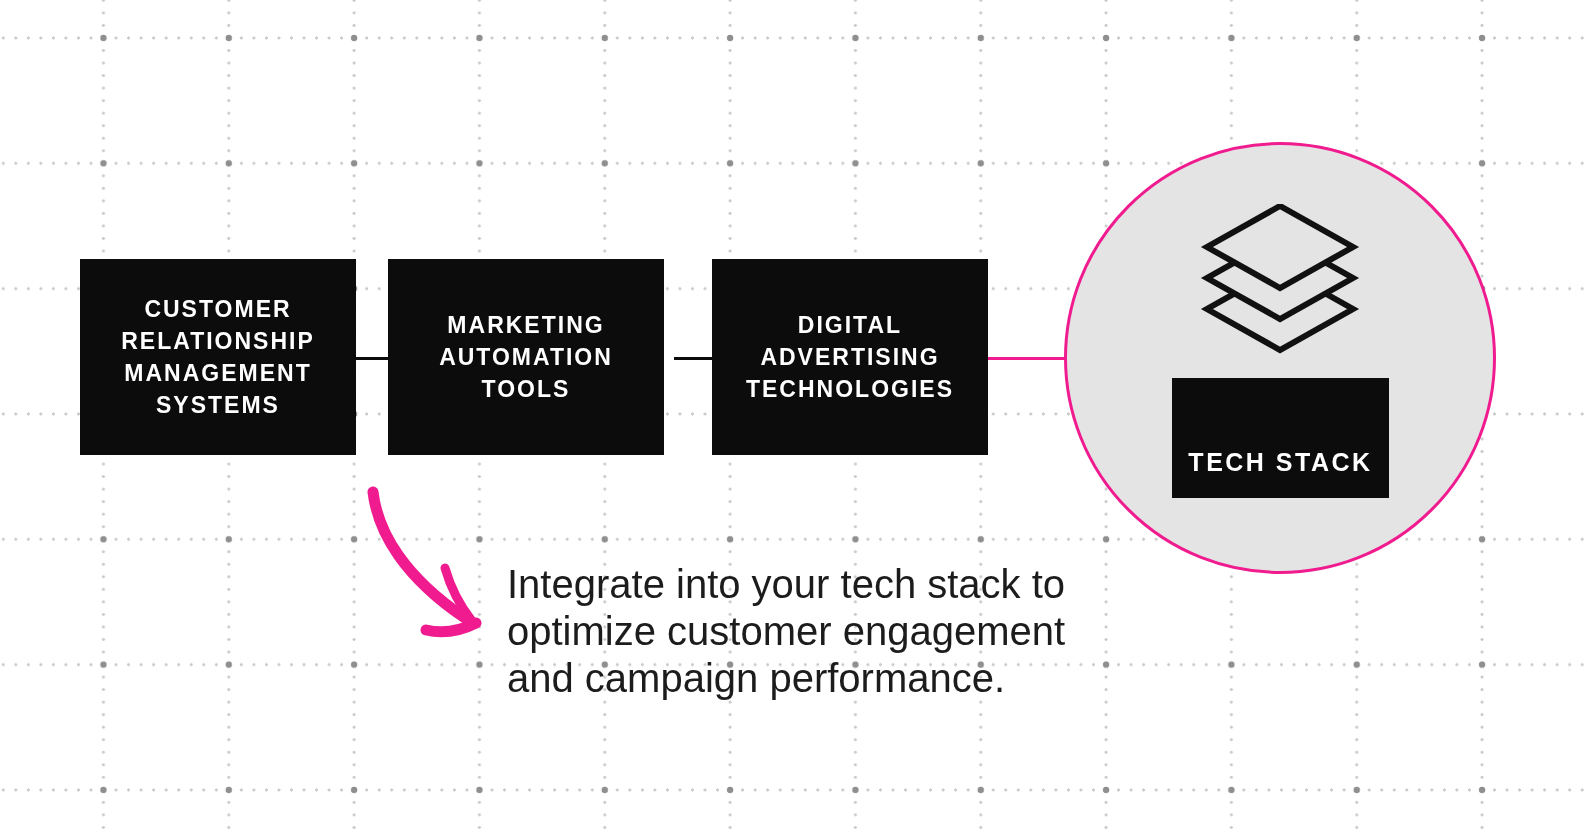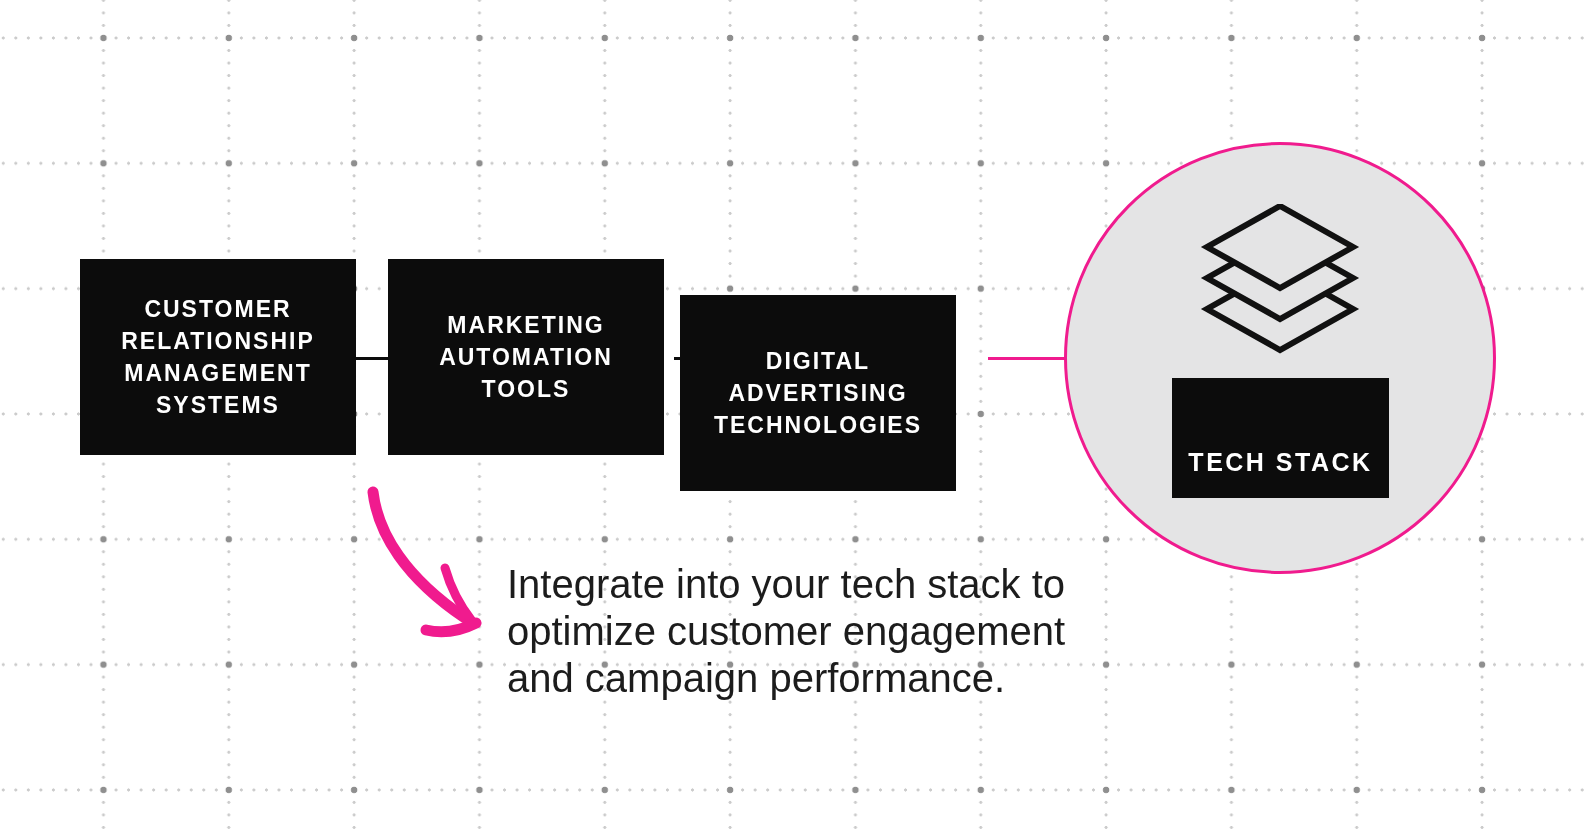--- a/index.html
+++ b/index.html
@@ -43,21 +43,21 @@
     color:#ffffff;
     font-weight:700;
     font-size:23px;
     line-height:32px;
     letter-spacing:2px;
     text-align:center;
     white-space:pre-line;
   }
   .box-1{left:80px;}
   .box-2{left:388px;}
-  .box-3{left:680px;margin-top:36px;}
+  .box-3{left:712px;}
 
   .connector{
     position:absolute;
     top:357px;
     height:3px;
     background:#0c0c0c;
   }
   .connector-1{left:356px;width:42px;}
   .connector-2{left:674px;width:38px;}
   .connector-3{left:988px;width:79px;background:var(--accent-pink);}

